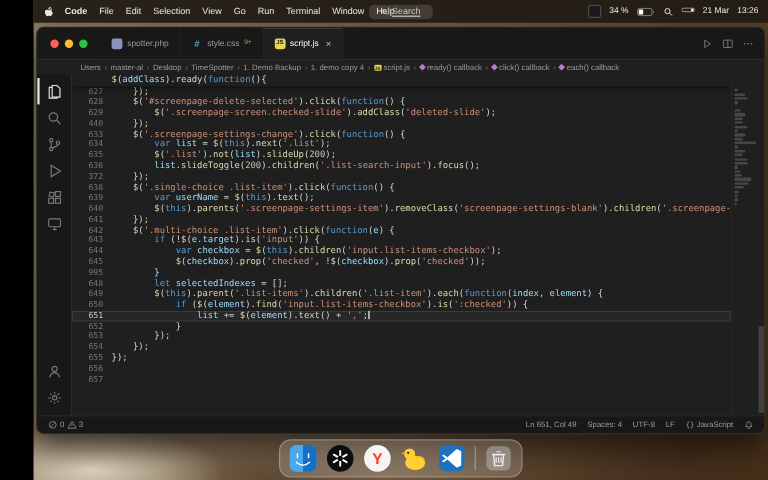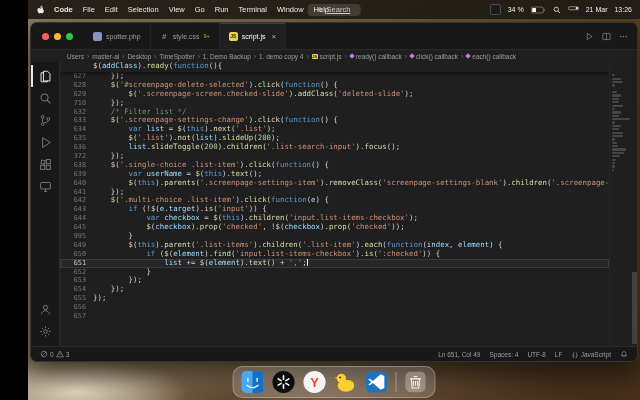--- a/index.html
+++ b/index.html
@@ -281,36 +281,36 @@
       <div class="main">
         <div class="editor-wrap">
           <div class="editor">
             <div class="sticky" id="sticky">
                 <div class="code-row"><span class="gutter"></span><span class="code-text"><span class="tk-fn">$</span><span class="tk-p">(</span><span class="tk-var">addClass</span><span class="tk-p">).</span><span class="tk-fn">ready</span><span class="tk-p">(</span><span class="tk-kw">function</span><span class="tk-p">(){</span></span></div>
               </div>
             <div class="code-lines" id="code-lines">
                 <div class="code-row"><span class="gutter">627</span><span class="code-text"><span class="tk-p">    });</span></span></div>
                 <div class="code-row"><span class="gutter">628</span><span class="code-text"><span class="tk-p">    </span><span class="tk-fn">$</span><span class="tk-p">(</span><span class="tk-str">'#screenpage-delete-selected'</span><span class="tk-p">).</span><span class="tk-fn">click</span><span class="tk-p">(</span><span class="tk-kw">function</span><span class="tk-p">() {</span></span></div>
                 <div class="code-row"><span class="gutter">629</span><span class="code-text"><span class="tk-p">        </span><span class="tk-fn">$</span><span class="tk-p">(</span><span class="tk-str">'.screenpage-screen.checked-slide'</span><span class="tk-p">).</span><span class="tk-fn">addClass</span><span class="tk-p">(</span><span class="tk-str">'deleted-slide'</span><span class="tk-p">);</span></span></div>
-                <div class="code-row"><span class="gutter">710</span><span class="code-text"><span class="tk-p">    });</span></span></div>
-                <div class="code-row"><span class="gutter">632</span><span class="code-text"><span class="tk-p">    </span><span class="tk-com">/* Filter list */</span></span></div>
+                <div class="code-row"><span class="gutter">440</span><span class="code-text"><span class="tk-p">    });</span></span></div>
                 <div class="code-row"><span class="gutter">633</span><span class="code-text"><span class="tk-p">    </span><span class="tk-fn">$</span><span class="tk-p">(</span><span class="tk-str">'.screenpage-settings-change'</span><span class="tk-p">).</span><span class="tk-fn">click</span><span class="tk-p">(</span><span class="tk-kw">function</span><span class="tk-p">() {</span></span></div>
                 <div class="code-row"><span class="gutter">634</span><span class="code-text"><span class="tk-p">        </span><span class="tk-kw">var</span><span class="tk-p"> </span><span class="tk-var">list</span><span class="tk-p"> = </span><span class="tk-fn">$</span><span class="tk-p">(</span><span class="tk-kw">this</span><span class="tk-p">).</span><span class="tk-fn">next</span><span class="tk-p">(</span><span class="tk-str">'.list'</span><span class="tk-p">);</span></span></div>
                 <div class="code-row"><span class="gutter">635</span><span class="code-text"><span class="tk-p">        </span><span class="tk-fn">$</span><span class="tk-p">(</span><span class="tk-str">'.list'</span><span class="tk-p">).</span><span class="tk-fn">not</span><span class="tk-p">(</span><span class="tk-var">list</span><span class="tk-p">).</span><span class="tk-fn">slideUp</span><span class="tk-p">(</span><span class="tk-num">200</span><span class="tk-p">);</span></span></div>
                 <div class="code-row"><span class="gutter">636</span><span class="code-text"><span class="tk-p">        </span><span class="tk-var">list</span><span class="tk-p">.</span><span class="tk-fn">slideToggle</span><span class="tk-p">(</span><span class="tk-num">200</span><span class="tk-p">).</span><span class="tk-fn">children</span><span class="tk-p">(</span><span class="tk-str">'.list-search-input'</span><span class="tk-p">).</span><span class="tk-fn">focus</span><span class="tk-p">();</span></span></div>
                 <div class="code-row"><span class="gutter">372</span><span class="code-text"><span class="tk-p">    });</span></span></div>
                 <div class="code-row"><span class="gutter">638</span><span class="code-text"><span class="tk-p">    </span><span class="tk-fn">$</span><span class="tk-p">(</span><span class="tk-str">'.single-choice .list-item'</span><span class="tk-p">).</span><span class="tk-fn">click</span><span class="tk-p">(</span><span class="tk-kw">function</span><span class="tk-p">() {</span></span></div>
                 <div class="code-row"><span class="gutter">639</span><span class="code-text"><span class="tk-p">        </span><span class="tk-kw">var</span><span class="tk-p"> </span><span class="tk-var">userName</span><span class="tk-p"> = </span><span class="tk-fn">$</span><span class="tk-p">(</span><span class="tk-kw">this</span><span class="tk-p">).</span><span class="tk-fn">text</span><span class="tk-p">();</span></span></div>
                 <div class="code-row"><span class="gutter">640</span><span class="code-text"><span class="tk-p">        </span><span class="tk-fn">$</span><span class="tk-p">(</span><span class="tk-kw">this</span><span class="tk-p">).</span><span class="tk-fn">parents</span><span class="tk-p">(</span><span class="tk-str">'.screenpage-settings-item'</span><span class="tk-p">).</span><span class="tk-fn">removeClass</span><span class="tk-p">(</span><span class="tk-str">'screenpage-settings-blank'</span><span class="tk-p">).</span><span class="tk-fn">children</span><span class="tk-p">(</span><span class="tk-str">'.screenpage-settings-change'</span></span></div>
                 <div class="code-row"><span class="gutter">641</span><span class="code-text"><span class="tk-p">    });</span></span></div>
                 <div class="code-row"><span class="gutter">642</span><span class="code-text"><span class="tk-p">    </span><span class="tk-fn">$</span><span class="tk-p">(</span><span class="tk-str">'.multi-choice .list-item'</span><span class="tk-p">).</span><span class="tk-fn">click</span><span class="tk-p">(</span><span class="tk-kw">function</span><span class="tk-p">(</span><span class="tk-var">e</span><span class="tk-p">) {</span></span></div>
                 <div class="code-row"><span class="gutter">643</span><span class="code-text"><span class="tk-p">        </span><span class="tk-kw">if</span><span class="tk-p"> (!</span><span class="tk-fn">$</span><span class="tk-p">(</span><span class="tk-var">e</span><span class="tk-p">.</span><span class="tk-var">target</span><span class="tk-p">).</span><span class="tk-fn">is</span><span class="tk-p">(</span><span class="tk-str">'input'</span><span class="tk-p">)) {</span></span></div>
                 <div class="code-row"><span class="gutter">644</span><span class="code-text"><span class="tk-p">            </span><span class="tk-kw">var</span><span class="tk-p"> </span><span class="tk-var">checkbox</span><span class="tk-p"> = </span><span class="tk-fn">$</span><span class="tk-p">(</span><span class="tk-kw">this</span><span class="tk-p">).</span><span class="tk-fn">children</span><span class="tk-p">(</span><span class="tk-str">'input.list-items-checkbox'</span><span class="tk-p">);</span></span></div>
                 <div class="code-row"><span class="gutter">645</span><span class="code-text"><span class="tk-p">            </span><span class="tk-fn">$</span><span class="tk-p">(</span><span class="tk-var">checkbox</span><span class="tk-p">).</span><span class="tk-fn">prop</span><span class="tk-p">(</span><span class="tk-str">'checked'</span><span class="tk-p">, !</span><span class="tk-fn">$</span><span class="tk-p">(</span><span class="tk-var">checkbox</span><span class="tk-p">).</span><span class="tk-fn">prop</span><span class="tk-p">(</span><span class="tk-str">'checked'</span><span class="tk-p">));</span></span></div>
                 <div class="code-row"><span class="gutter">995</span><span class="code-text"><span class="tk-p">        }</span></span></div>
+                <div class="code-row"><span class="gutter">648</span><span class="code-text"><span class="tk-p">        </span><span class="tk-kw">let</span><span class="tk-p"> </span><span class="tk-var">selectedIndexes</span><span class="tk-p"> = [];</span></span></div>
                 <div class="code-row"><span class="gutter">649</span><span class="code-text"><span class="tk-p">        </span><span class="tk-fn">$</span><span class="tk-p">(</span><span class="tk-kw">this</span><span class="tk-p">).</span><span class="tk-fn">parent</span><span class="tk-p">(</span><span class="tk-str">'.list-items'</span><span class="tk-p">).</span><span class="tk-fn">children</span><span class="tk-p">(</span><span class="tk-str">'.list-item'</span><span class="tk-p">).</span><span class="tk-fn">each</span><span class="tk-p">(</span><span class="tk-kw">function</span><span class="tk-p">(</span><span class="tk-var">index</span><span class="tk-p">, </span><span class="tk-var">element</span><span class="tk-p">) {</span></span></div>
                 <div class="code-row"><span class="gutter">650</span><span class="code-text"><span class="tk-p">            </span><span class="tk-kw">if</span><span class="tk-p"> (</span><span class="tk-fn">$</span><span class="tk-p">(</span><span class="tk-var">element</span><span class="tk-p">).</span><span class="tk-fn">find</span><span class="tk-p">(</span><span class="tk-str">'input.list-items-checkbox'</span><span class="tk-p">).</span><span class="tk-fn">is</span><span class="tk-p">(</span><span class="tk-str">':checked'</span><span class="tk-p">)) {</span></span></div>
                 <div class="code-row active-row"><span class="gutter">651</span><span class="code-text"><span class="tk-p">                </span><span class="tk-var">list</span><span class="tk-p"> += </span><span class="tk-fn">$</span><span class="tk-p">(</span><span class="tk-var">element</span><span class="tk-p">).</span><span class="tk-fn">text</span><span class="tk-p">() + </span><span class="tk-str">','</span><span class="tk-p">;</span><span class="cursor"></span></span></div>
                 <div class="code-row"><span class="gutter">652</span><span class="code-text"><span class="tk-p">            }</span></span></div>
                 <div class="code-row"><span class="gutter">653</span><span class="code-text"><span class="tk-p">        });</span></span></div>
                 <div class="code-row"><span class="gutter">654</span><span class="code-text"><span class="tk-p">    });</span></span></div>
                 <div class="code-row"><span class="gutter">655</span><span class="code-text"><span class="tk-p">});</span></span></div>
                 <div class="code-row"><span class="gutter">656</span><span class="code-text"><span class="tk-p"></span></span></div>
                 <div class="code-row"><span class="gutter">657</span><span class="code-text"><span class="tk-p"></span></span></div>
               </div>

